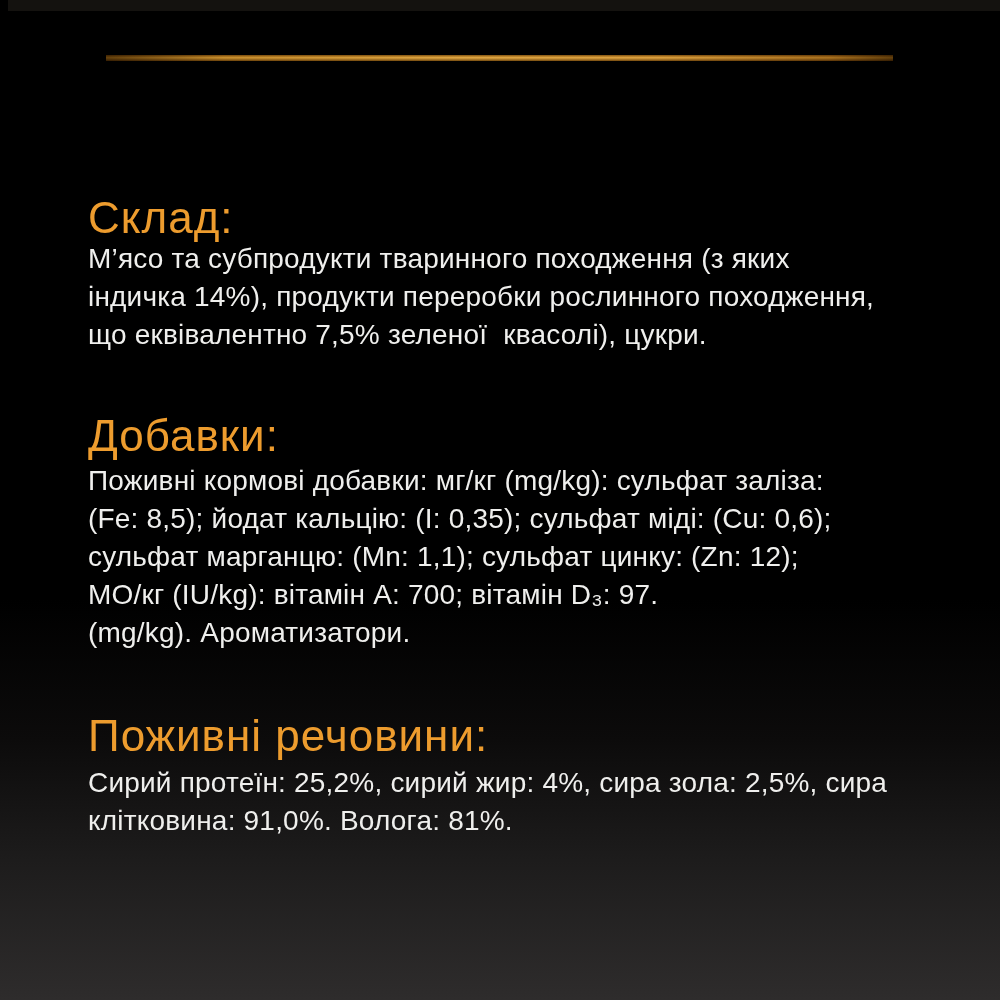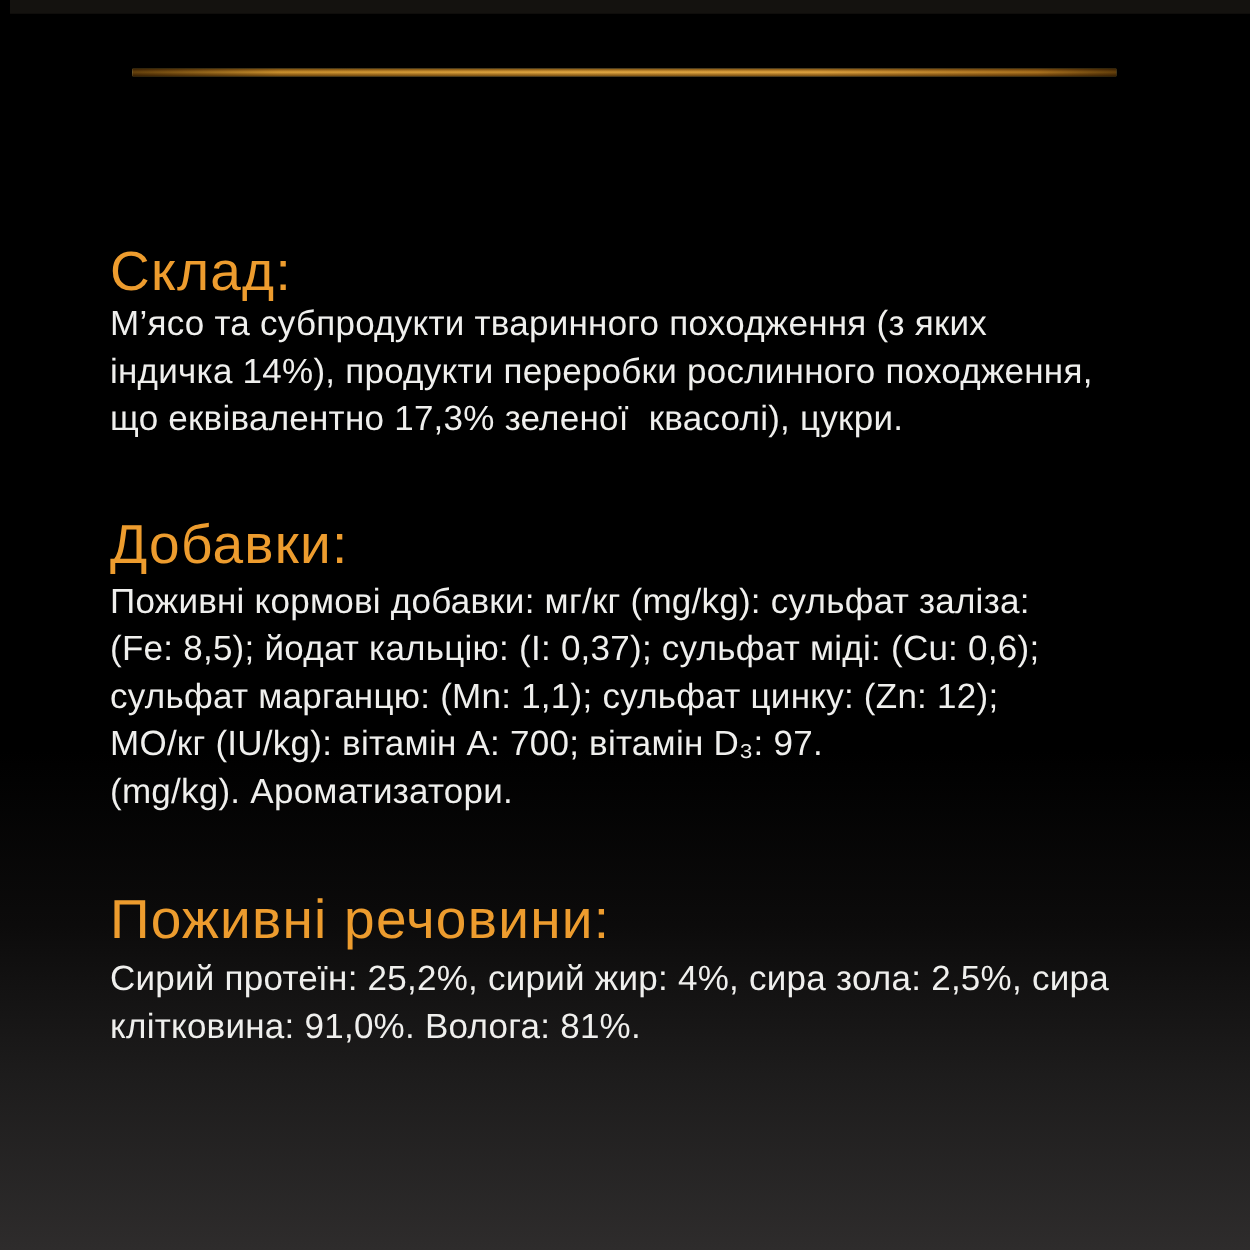--- a/index.html
+++ b/index.html
@@ -74,27 +74,27 @@
 <div class="canvas">
 
   <div class="top-strip"></div>
 
   <div class="gold-bar"></div>
 
   <h2 id="h1" class="heading">Склад:</h2>
   <div id="p1" class="para">
     <div class="line">М’ясо та субпродукти тваринного походження (з яких</div>
     <div class="line">індичка 14%), продукти переробки рослинного походження,</div>
-    <div class="line">що еквівалентно 17,3% зеленої  квасолі), цукри.</div>
+    <div class="line">що еквівалентно 7,5% зеленої  квасолі), цукри.</div>
   </div>
 
   <h2 id="h2" class="heading">Добавки:</h2>
   <div id="p2" class="para">
     <div class="line">Поживні кормові добавки: мг/кг (mg/kg): сульфат заліза:</div>
-    <div class="line">(Fe: 8,5); йодат кальцію: (I: 0,37); сульфат міді: (Cu: 0,6);</div>
+    <div class="line">(Fe: 8,5); йодат кальцію: (I: 0,35); сульфат міді: (Cu: 0,6);</div>
     <div class="line">сульфат марганцю: (Mn: 1,1); сульфат цинку: (Zn: 12);</div>
     <div class="line">МО/кг (IU/kg): вітамін A: 700; вітамін D₃: 97.</div>
     <div class="line">(mg/kg). Ароматизатори.</div>
   </div>
 
   <h2 id="h3" class="heading">Поживні речовини:</h2>
   <div id="p3" class="para">
     <div class="line">Сирий протеїн: 25,2%, сирий жир: 4%, сира зола: 2,5%, сира</div>
     <div class="line">клітковина: 91,0%. Волога: 81%.</div>
   </div>

